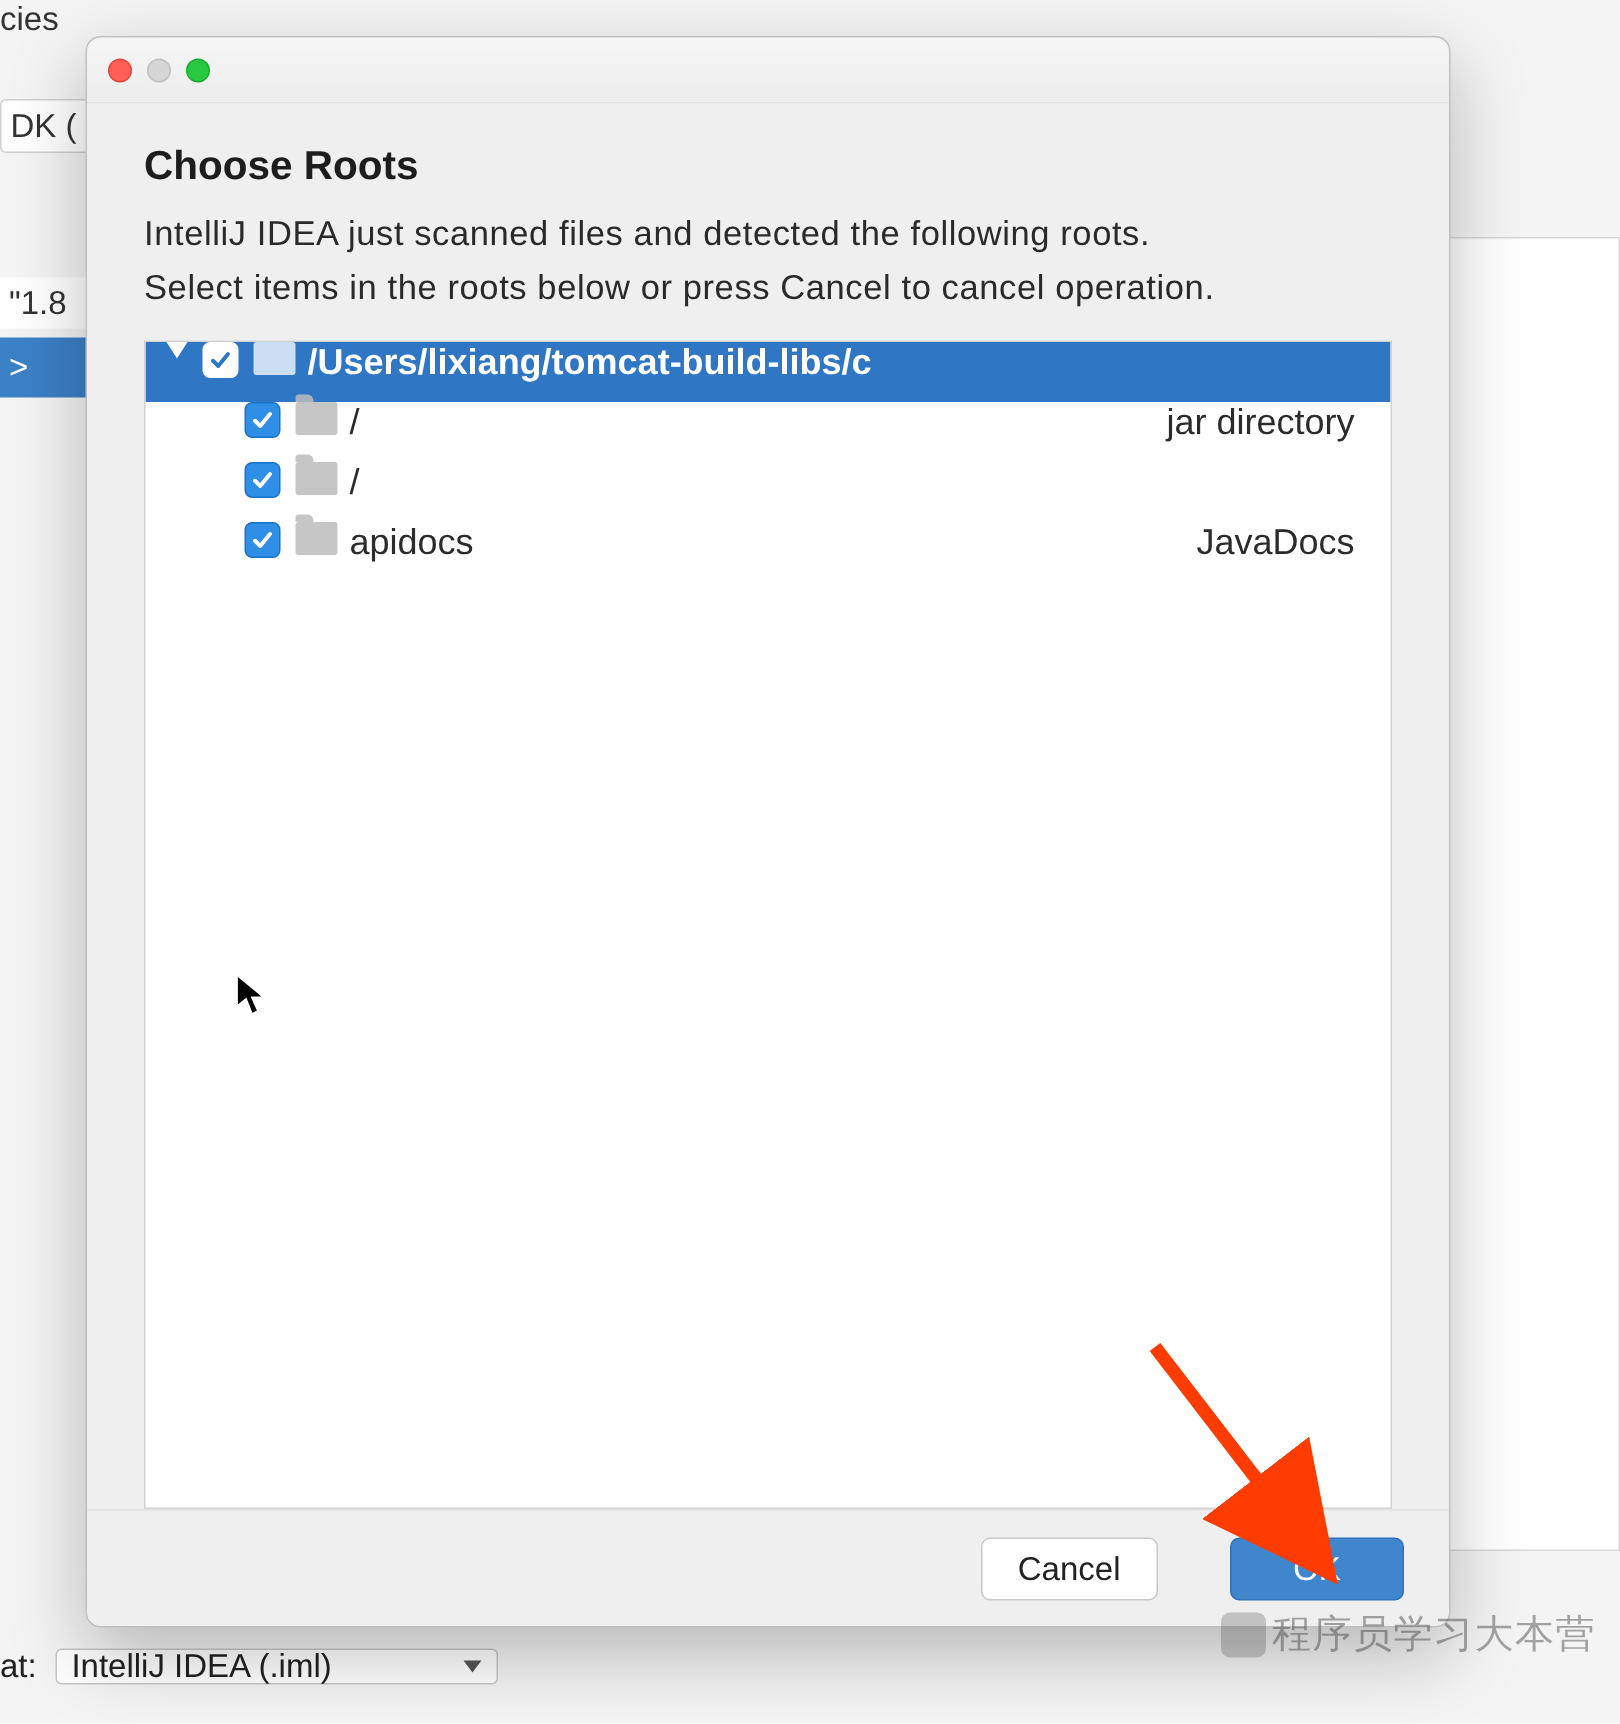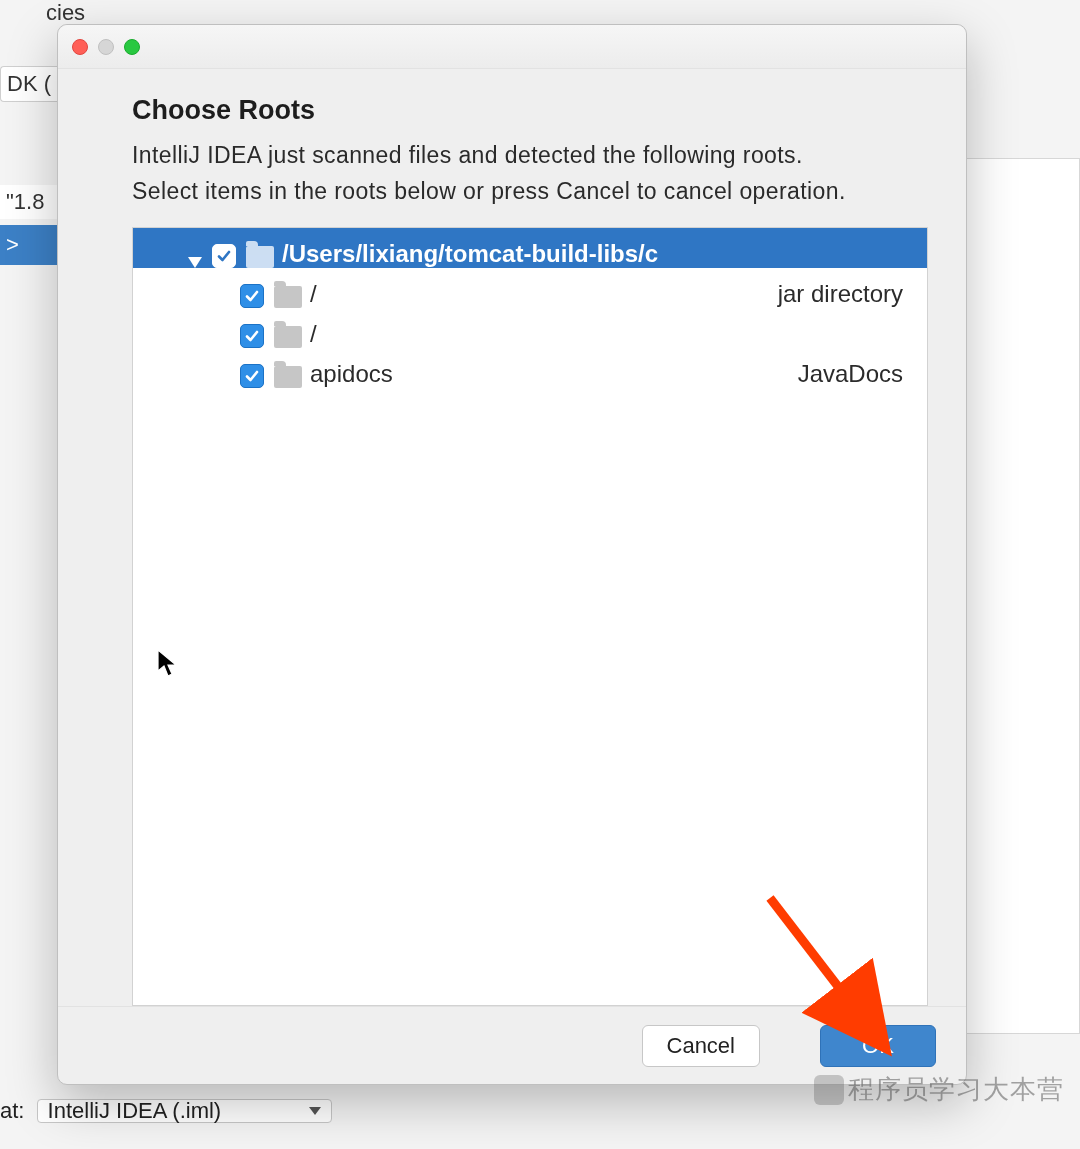--- a/index.html
+++ b/index.html
@@ -7,21 +7,21 @@
       width: 1080px;
       height: 1149px;
       font-family: -apple-system, "Helvetica Neue", Arial, sans-serif;
       background: #f4f4f4;
       color: #2b2b2b;
       position: relative;
       overflow: hidden;
     }
 
     
-    .bg-top-tab { position: absolute; left: 0; top: 0; width: 90px; height: 12px; font-size: 22px; color: #333; padding-left: 46px; }
+    .bg-top-tab { position: absolute; left: 0; top: 0; width: 90px; height: 12px; font-size: 22px; color: #333; }
     .bg-row { position: absolute; left: 0; width: 60px; padding: 4px 6px; font-size: 22px; color: #333; white-space: nowrap; }
     .bg-row.dk  { top: 66px; background: #fff; border: 1px solid #cfcfcf; border-right: none; border-radius: 4px 0 0 4px; }
     .bg-row.ver { top: 185px; background: #fff; }
     .bg-row.sel { top: 225px; height: 40px; background: #3c80c6; color: #fff; line-height: 32px; }
     .bg-format { position: absolute; left: 0; bottom: 25px; font-size: 22px; color: #222; }
     .format-select {
       display: inline-flex; align-items: center; justify-content: space-between;
       width: 295px; height: 24px; padding: 2px 10px; margin-left: 6px;
       border: 1px solid #c7c7c7; border-radius: 4px; background: #fff; font-size: 22px;
     }
@@ -43,28 +43,28 @@
       border-bottom: 1px solid #e2e2e2; border-radius: 10px 10px 0 0;
       background: linear-gradient(#f6f6f6,#ececec);
     }
     .traffic-lights { display: flex; gap: 10px; }
     .tl { width: 16px; height: 16px; border-radius: 50%; }
     .tl.red { background: #ff5f57; border: 1px solid #e24640; }
     .tl.yellow { background: #d6d6d6; border: 1px solid #c0c0c0; }
     .tl.green { background: #28c840; border: 1px solid #1aab2e; }
     .titlebar .title { flex: 1; text-align: center; font-size: 22px; color: #3b3b3b; padding-right: 48px; }
 
-    .content { flex: 1; padding: 26px 38px 0 38px; display: flex; flex-direction: column; margin-left: 36px; }
+    .content { flex: 1; padding: 26px 38px 0 38px; display: flex; flex-direction: column; }
     .heading { font-size: 27px; font-weight: 700; color: #1d1d1d; margin-bottom: 12px; }
     .desc { font-size: 23px; line-height: 1.55; color: #2a2a2a; letter-spacing: 0.4px; margin-bottom: 18px; }
 
     .tree {
       flex: 1; background: #fff; border: 1px solid #d2d2d2; overflow: hidden; position: relative;
     }
-    .tree-row { display: flex; align-items: flex-end; height: 40px; font-size: 24px; padding-left: 41px; }
+    .tree-row { display: flex; align-items: flex-start; height: 40px; font-size: 24px; }
     .tree-row.sel { background: #2f76c4; color: #fff; font-weight: 600; }
     .indent-1 { width: 10px; }
     .indent-2 { width: 60px; }
     .disclosure {
       width: 0; height: 0; margin: 0 4px 0 4px;
       border-left: 7px solid transparent; border-right: 7px solid transparent; border-top: 11px solid #fff;
     }
     .cbx {
       width: 24px; height: 24px; border-radius: 5px; margin: 0 6px;
       display: inline-flex; align-items: center; justify-content: center;
@@ -80,21 +80,21 @@
     .folder::before {
       content: ''; position: absolute; top: -5px; left: 0; width: 12px; height: 5px;
       background: currentColor; border-radius: 2px 4px 0 0;
     }
     .fldr-white { color: #e8f1fb; }
     .fldr-grey  { color: #bdbdbd; }
     .path-text { white-space: nowrap; }
     .type-col { position: absolute; right: 24px; font-size: 24px; color: #2b2b2b; font-weight: 400; }
 
     .button-bar {
-      height: 78px; display: flex; align-items: center; justify-content: flex-end; gap: 40px; padding: 15px 30px;
+      height: 78px; display: flex; align-items: center; justify-content: flex-end; gap: 28px; padding: 15px 30px;
       border-top: 1px solid #e2e2e2;
     }
     .btn {
       height: 42px; min-width: 116px; padding: 0 24px; border-radius: 6px;
       font-size: 22px; display: flex; align-items: center; justify-content: center;
       border: 1px solid #c7c7c7; background: #fff; color: #222;
     }
     .btn.primary { background: #3f86cd; border-color: #2f72b8; color: #fff; margin-left: 20px; }
 
     

